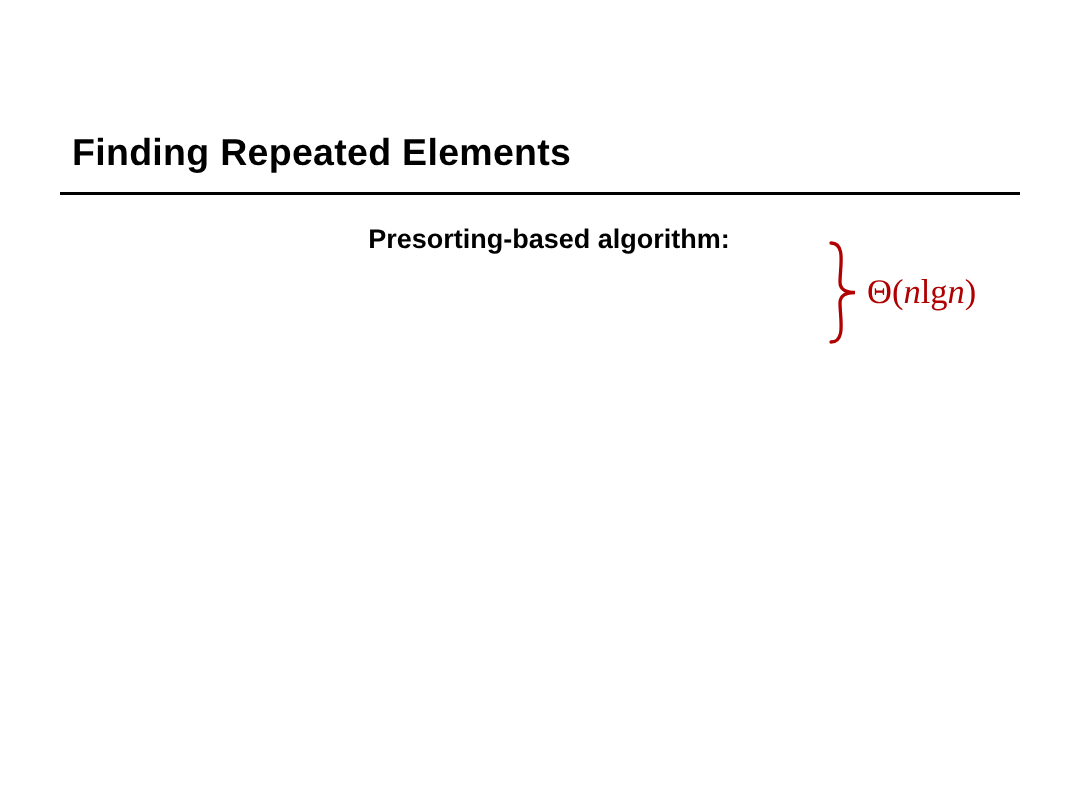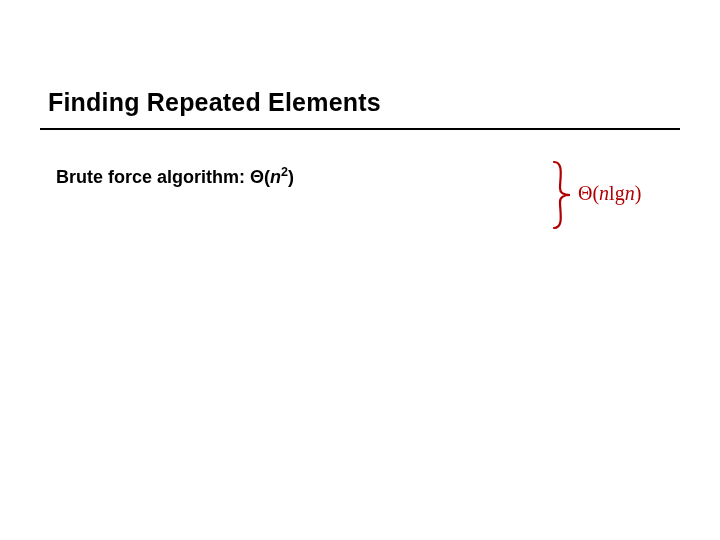--- a/index.html
+++ b/index.html
@@ -9,20 +9,21 @@
     height: 540px;
     background: #ffffff;
     font-family: Arial, Helvetica, sans-serif;
     color: #000000;
   }
   .slide {
     position: relative;
     width: 720px;
     height: 430px;
     box-sizing: border-box;
+    text-align: center;
   }
   .title {
     position: absolute;
     left: 48px;
     top: 88px;
     font-family: "Arial Black", Arial, sans-serif;
     font-weight: 900;
     font-size: 25px;
     letter-spacing: 0.2px;
   }
@@ -71,44 +72,42 @@
   .brace-svg {
     position: absolute;
     left: 0;
     top: 0;
   }
   .annot {
     position: absolute;
     left: 28px;
     top: 22px;
     font-family: "Times New Roman", Times, serif;
-    font-size: 20px;
+    font-size: 23px;
     color: #b00000;
     white-space: nowrap;
   }
   .annot .n { font-style: italic; }
 </style>
 </head>
 <body>
 
 <div class="slide">
 
   <div class="title">Finding Repeated Elements</div>
   <div class="rule"></div>
 
   <div class="body">
 
+    <div class="hdr">Presorting-based algorithm:</div>
 
 
 
     <div class="spacer"></div>
 
-    <div class="hdr">
-      <span>Brute force algorithm: Θ(</span><span class="it">n</span><span class="sup">2</span><span>)</span>
-    </div>
 
     <div class="spacer"></div>
     <div class="spacer"></div>
 
 
   </div>
 
   <div class="brace-wrap">
     <svg class="brace-svg" width="24" height="70" viewBox="0 0 24 70">
       <path d="M4 2 C14 2 10 18 10 28 C10 33 14 35 20 35 C14 35 10 37 10 42 C10 52 14 68 4 68" fill="none" stroke="#b00000" stroke-width="2.2" stroke-linecap="round"></path>

